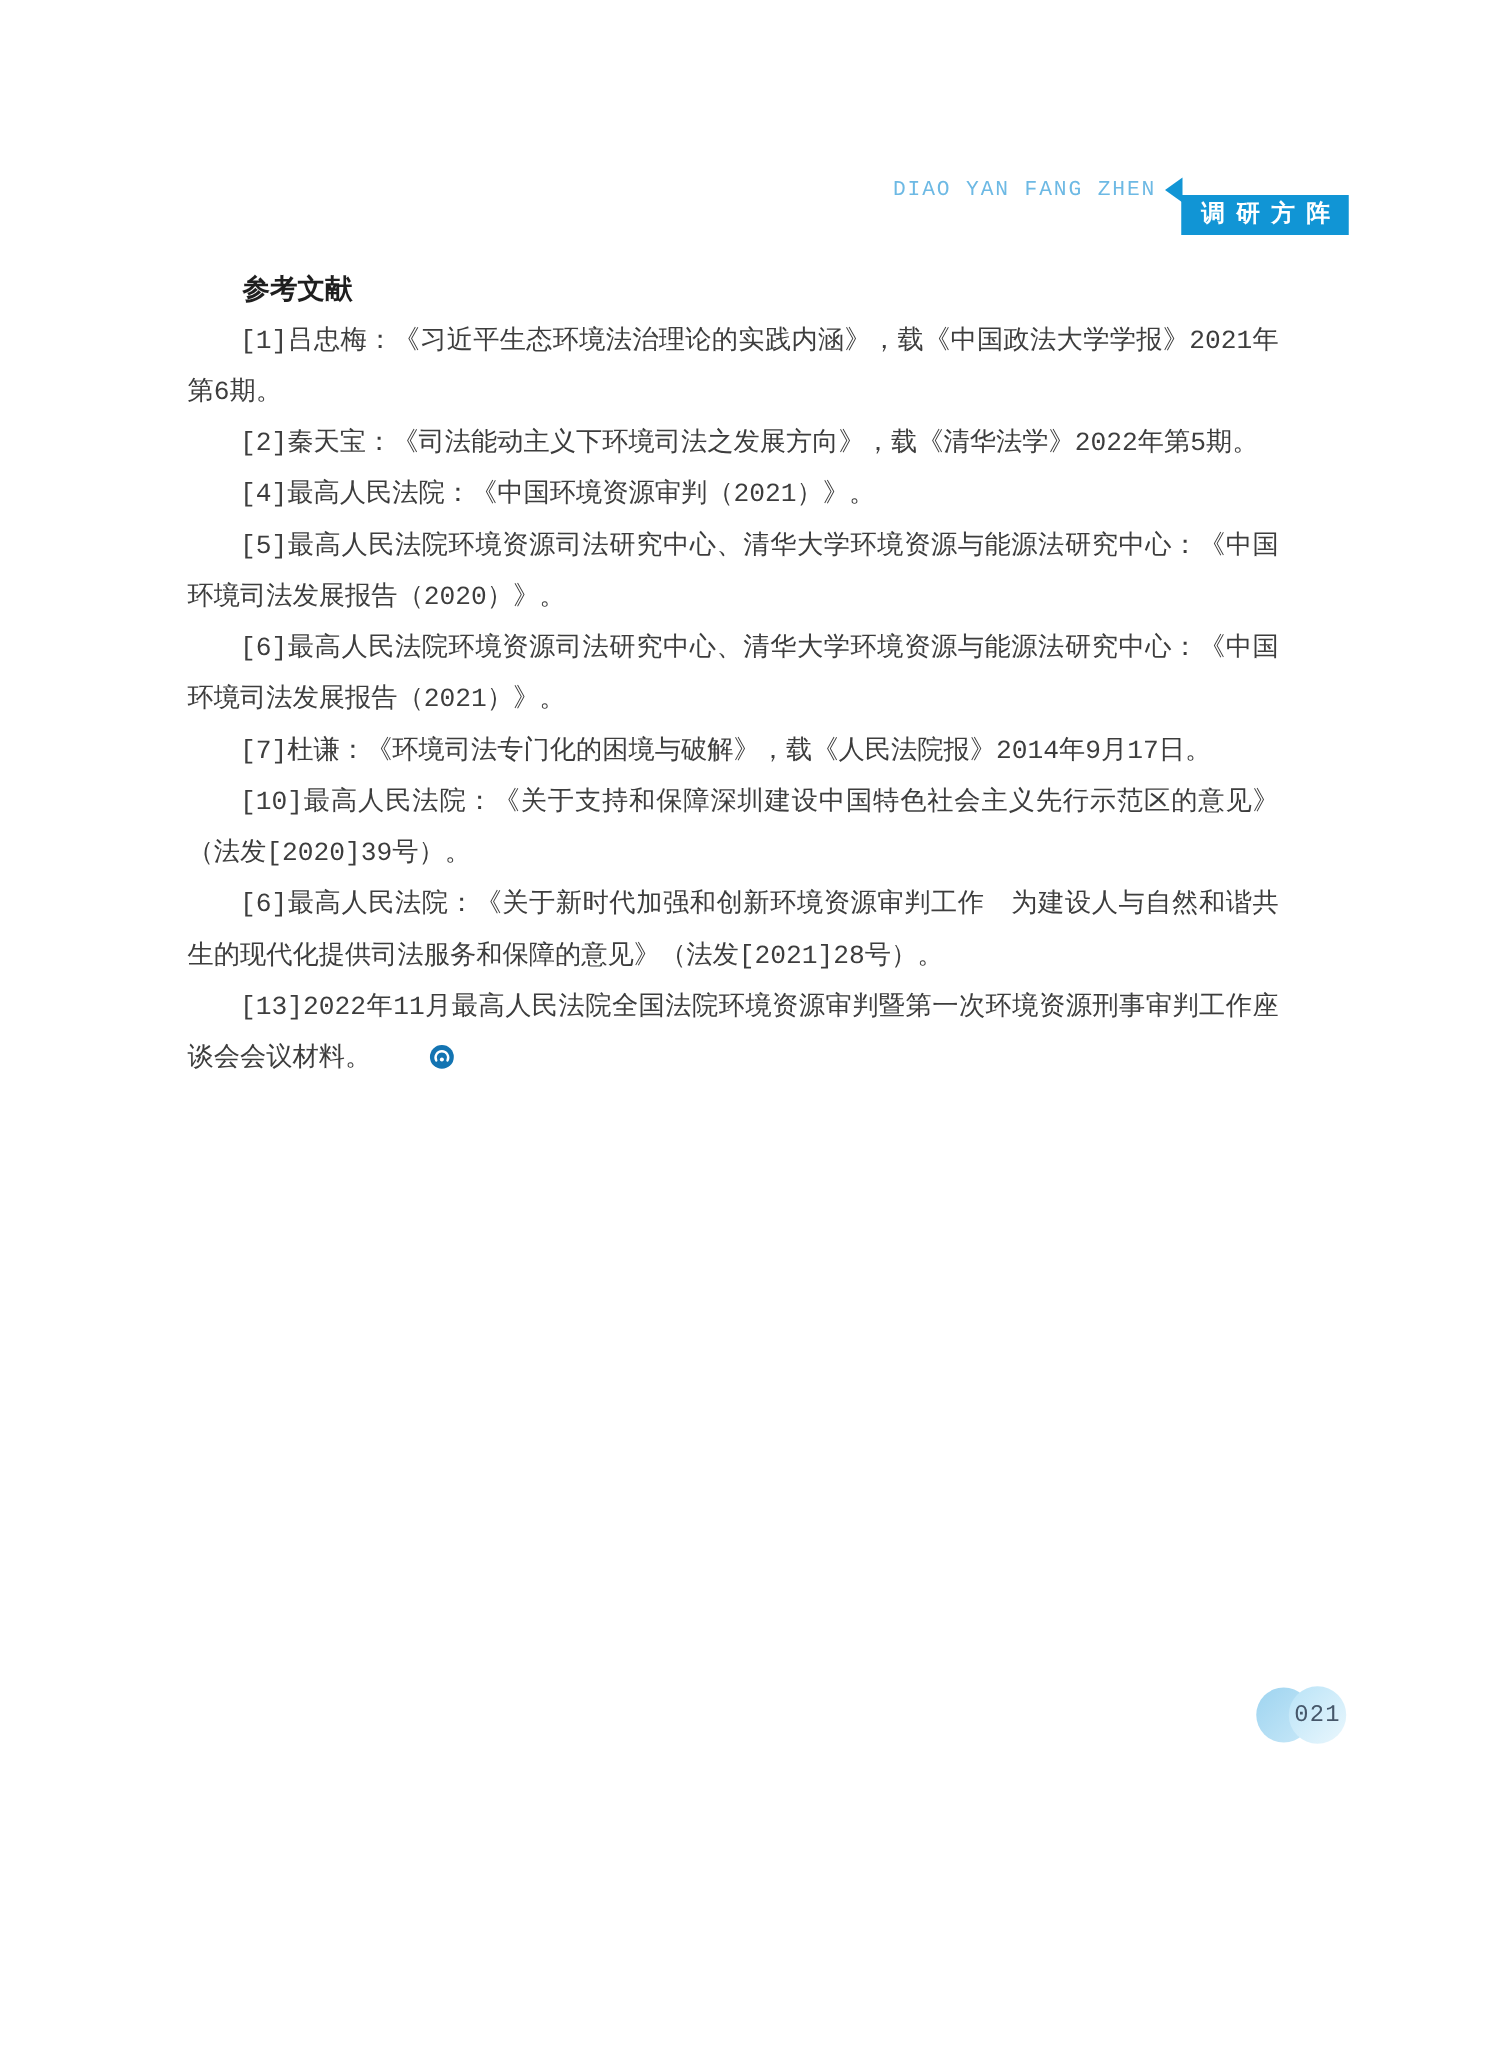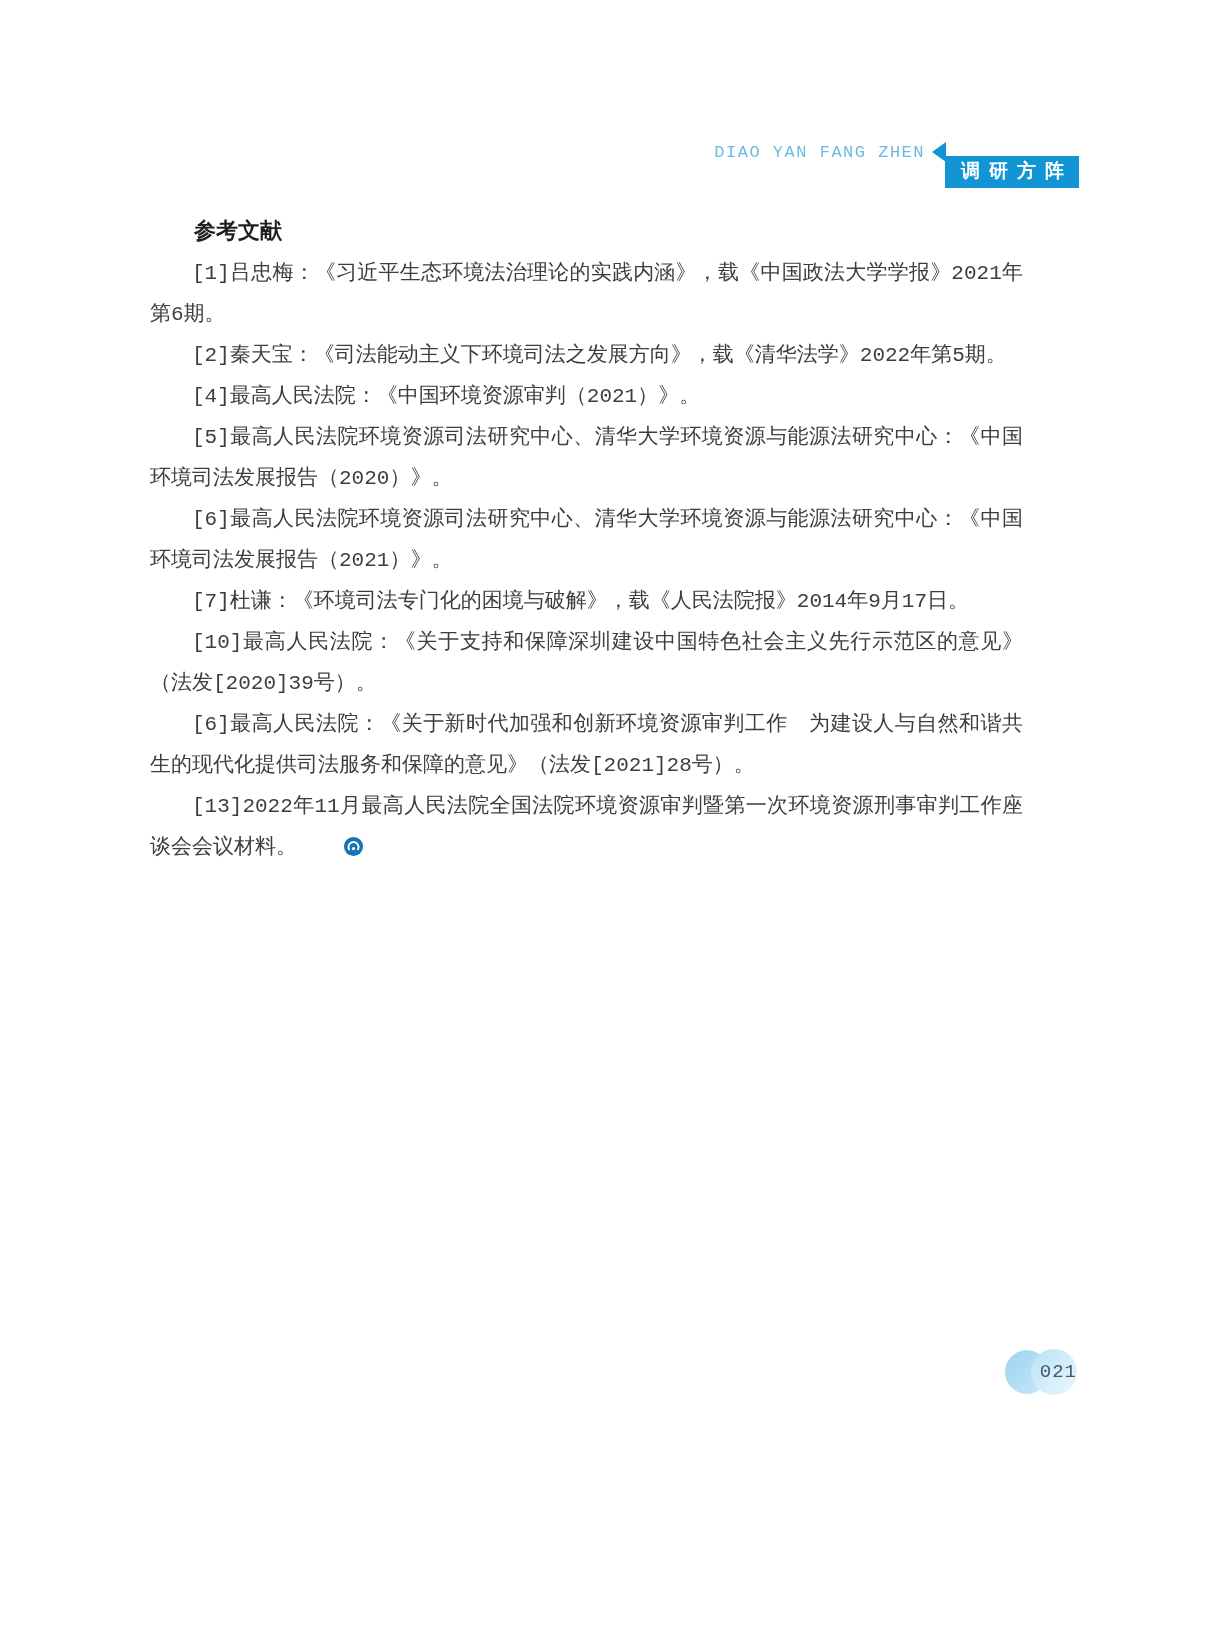--- a/index.html
+++ b/index.html
@@ -96,21 +96,21 @@
     background: linear-gradient(135deg, #9ed4f0, #c8e8f8);
   }
   .circle-front {
     position: absolute;
     right: 0; top: 0;
     width: 46px; height: 46px;
     border-radius: 50%;
     background: linear-gradient(135deg, #b9e3f7, #eaf7fd);
     display: flex;
     align-items: center;
-    justify-content: flex-end;
+    justify-content: center;
     color: #46576a;
     font-size: 19px;
     letter-spacing: 1px;
   }
 </style>
 </head>
 <body>
 
 <div class="page">
 

